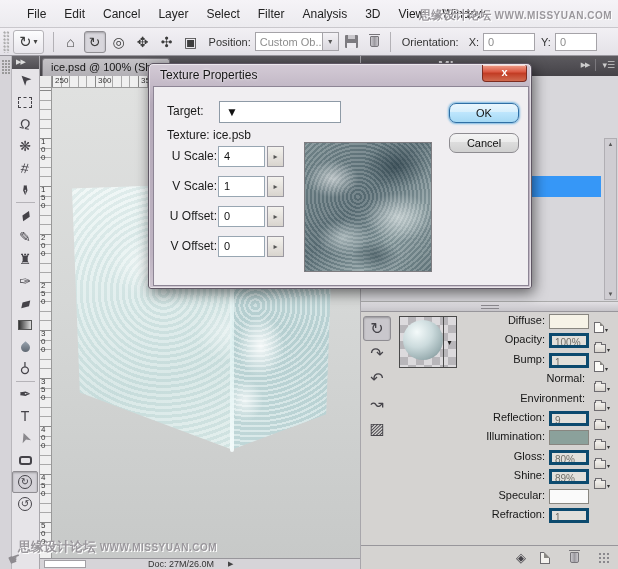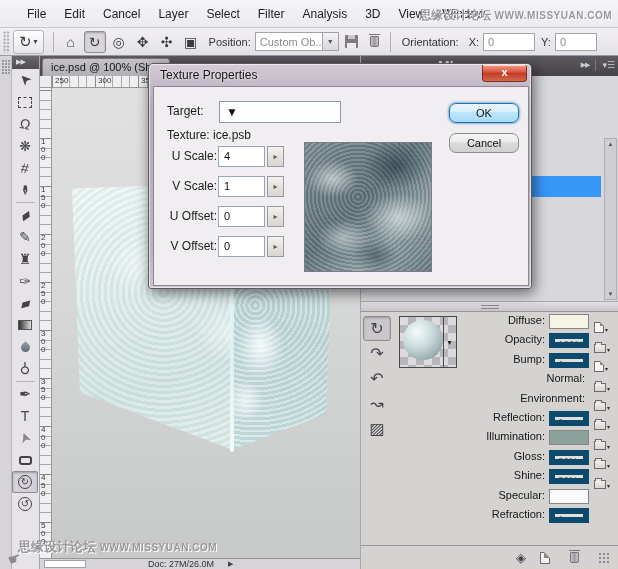--- a/index.html
+++ b/index.html
@@ -113,21 +113,21 @@
   .mattools{position:absolute;left:2px;top:4px;width:32px;}
   .mtool{width:28px;height:25px;display:flex;align-items:center;justify-content:center;font-size:16px;color:#454349;border:1px solid transparent;border-radius:3px;}
   .mtool.sel{border-color:#8f8d92;background:#c9c7cc;box-shadow:inset 0 1px 2px rgba(0,0,0,.25);}
   .spherebox{position:absolute;left:38px;top:4px;width:58px;height:52px;border:1px solid #4a4a4a;background:repeating-conic-gradient(#b8b6ba 0% 25%,#dcdadd 25% 50%) 0 0/16px 16px;display:flex;}
   .sphere{margin:3px;width:40px;height:40px;border-radius:50%;
     background:radial-gradient(circle at 35% 30%,#f4fafa,#ccdbdd 40%,#9db1b4 72%,#718689 95%);}
   .spherearrow{position:absolute;right:1px;top:0;width:12px;height:50px;border-left:1px solid #4a4a4a;display:flex;align-items:center;justify-content:center;font-size:8px;color:#222;}
   .matrows{position:absolute;left:36px;top:2px;width:216px;}
   .mat-row{display:flex;height:19.4px;}
   .mat-label{flex:1;text-align:right;font-size:11px;color:#161616;padding-right:4px;white-space:nowrap;}
-  .mat-field{width:40px;height:15px;border:6px solid #0c4a6e;background:#e2e0db;color:#6e6c66;font-size:10px;padding:1px 3px;overflow:hidden;}
+  .mat-field{width:40px;height:15px;border:3px solid #0c4a6e;background:#e2e0db;color:#6e6c66;font-size:10px;padding:1px 3px;overflow:hidden;}
   .mat-swatch{width:40px;height:15px;border:1px solid #888680;}
   .mticon-slot{width:24px;display:flex;align-items:flex-end;justify-content:flex-start;padding-left:5px;}
   .mticon{width:12px;height:9px;border:1px solid #6e6c70;background:linear-gradient(#f2f0ec,#d8d4ce);position:relative;}
   .mticon.folder::before{content:"";position:absolute;top:-3px;left:0;width:5px;height:2px;border:1px solid #6e6c70;border-bottom:none;background:#e8e6e2;}
   .mticon.texture{height:11px;width:10px;background:#fcfbf8;}
   .mticon.texture::before{content:"";position:absolute;right:-1px;top:-1px;border:2.5px solid;border-color:#d5d3d1 #d5d3d1 #8a8884 #8a8884;}
   .mtarrow{font-size:6px;color:#333;margin-left:1px;}
   .matfooter{position:absolute;left:0;bottom:0;width:258px;height:24px;border-top:1px solid #98969b;background:#d5d3d1;display:flex;align-items:center;justify-content:flex-end;gap:14px;padding-right:10px;}
   .ft-glyph{font-size:13px;color:#454349;}
   .page-icon{width:10px;height:12px;border:1px solid #6e6c70;background:#f4f2ee;position:relative;}

